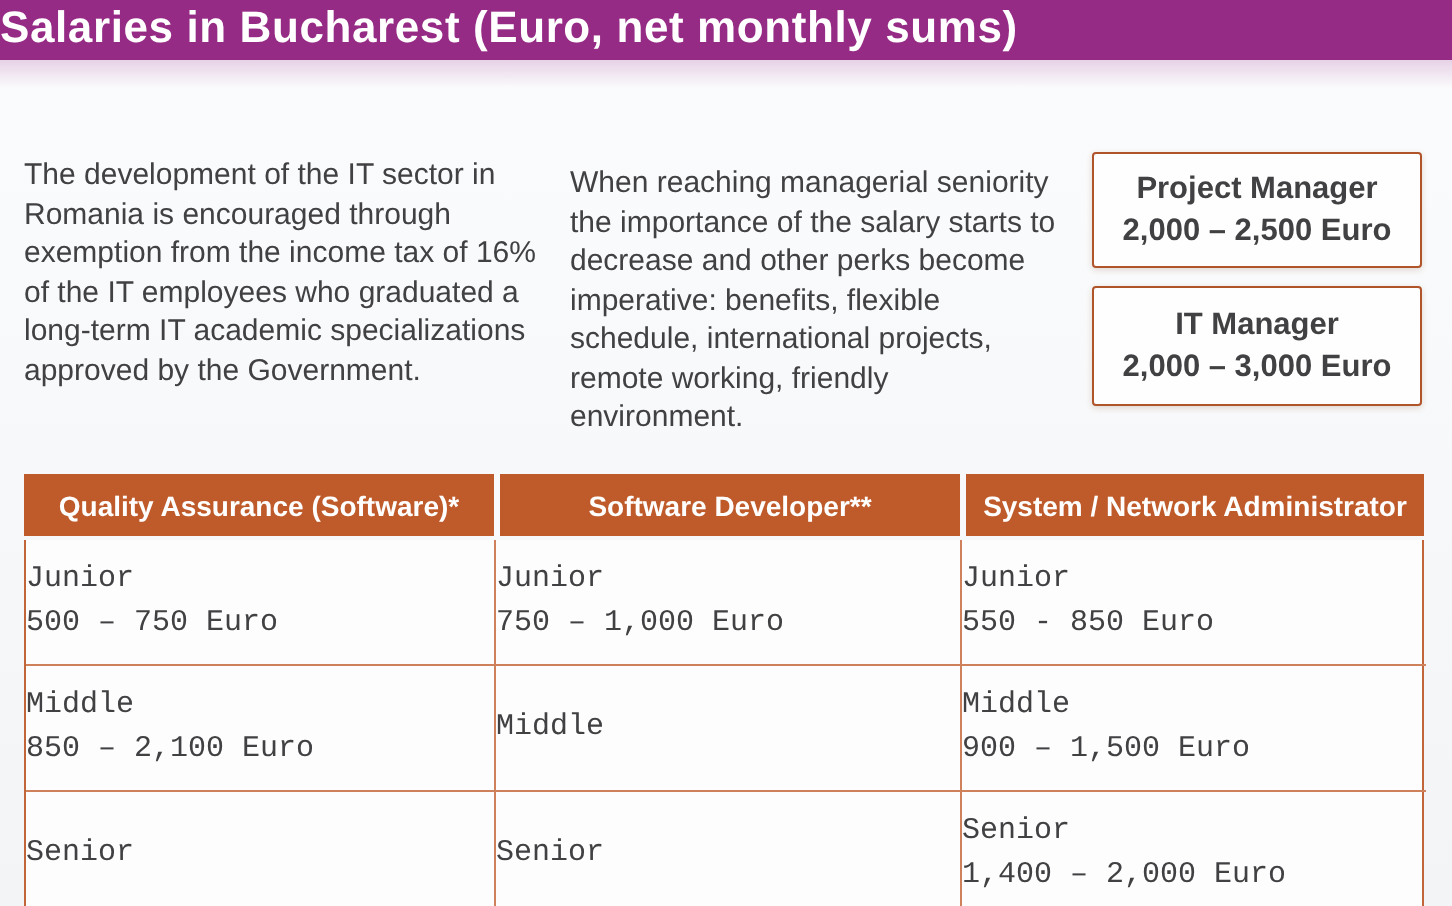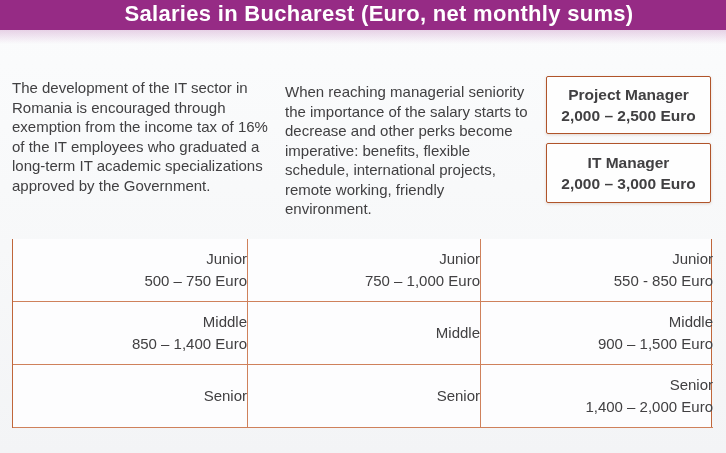--- a/index.html
+++ b/index.html
@@ -12,21 +12,21 @@
     height: 453px;
     overflow: hidden;
     background: linear-gradient(180deg, #fbfcfd 0%, #f7f8f9 55%, #f3f4f6 100%);
     color: var(--text-dark, #414042);
   }
 
   
   .title-bar {
     position: absolute; top: 0; left: 0; width: 100%; height: 30px;
     background: var(--accent-purple, #962b85);
-    display: flex; align-items: center; justify-content: center; padding-left: 32px;
+    display: flex; align-items: center; 
   }
   .title-bar h1 {
     margin: 0; padding-bottom: 2px;
     font-size: 22px; font-weight: bold; letter-spacing: 0.3px;
     color: #ffffff; line-height: 1; white-space: nowrap;
   }
   .bar-fade {
     position: absolute; top: 30px; left: 0; width: 100%; height: 14px;
     background: linear-gradient(180deg, rgba(199,141,194,0.38), rgba(255,255,255,0));
   }
@@ -64,24 +64,25 @@
   }
   .th + .th { border-left: 3px solid #f8f9fa; }
   .tbody {
     display: grid; grid-template-columns: 235px 233px 232px;
     margin-top: 2px;
     border-left: 1px solid #c0663a; border-right: 1px solid #c0663a;
     background: #fdfdfe;
   }
   .td {
     height: 63px;
-    display: flex; flex-direction: column; align-items: flex-end; justify-content: center;
+    display: flex; flex-direction: column; align-items: flex-start; justify-content: center;
     text-align: center;
     font-size: 15px; line-height: 22px; color: var(--text-dark, #414042);
     border-bottom: 1px solid var(--table-border, #cf815b);
+    font-family: Liberation Mono, monospace;
   }
   .td:not(:nth-child(3n)) { border-right: 1px solid var(--table-border, #cf815b); }
 </style>
 </head>
 <body>
 
 <div class="page">
 
   <header class="title-bar">
     <h1>Salaries in Bucharest (Euro, net monthly sums)</h1>
@@ -97,39 +98,44 @@
     <div>2,000 – 2,500 Euro</div>
   </div>
 
   <div class="mbox mbox-2">
     <div>IT Manager</div>
     <div>2,000 – 3,000 Euro</div>
   </div>
 
   <div class="table">
 
+    <div class="thead">
+      <div class="th">Quality Assurance (Software)*</div>
+      <div class="th">Software Developer**</div>
+      <div class="th">System / Network Administrator</div>
+    </div>
 
     <div class="tbody">
 
       <div class="td">
         <div>Junior</div>
         <div>500 – 750 Euro</div>
       </div>
       <div class="td">
         <div>Junior</div>
         <div>750 – 1,000 Euro</div>
       </div>
       <div class="td">
         <div>Junior</div>
         <div>550 - 850 Euro</div>
       </div>
 
       <div class="td">
         <div>Middle</div>
-        <div>850 – 1,400 Euro</div>
+        <div>850 – 2,100 Euro</div>
       </div>
       <div class="td">
         <div>Middle</div>
       </div>
       <div class="td">
         <div>Middle</div>
         <div>900 – 1,500 Euro</div>
       </div>
 
       <div class="td">

